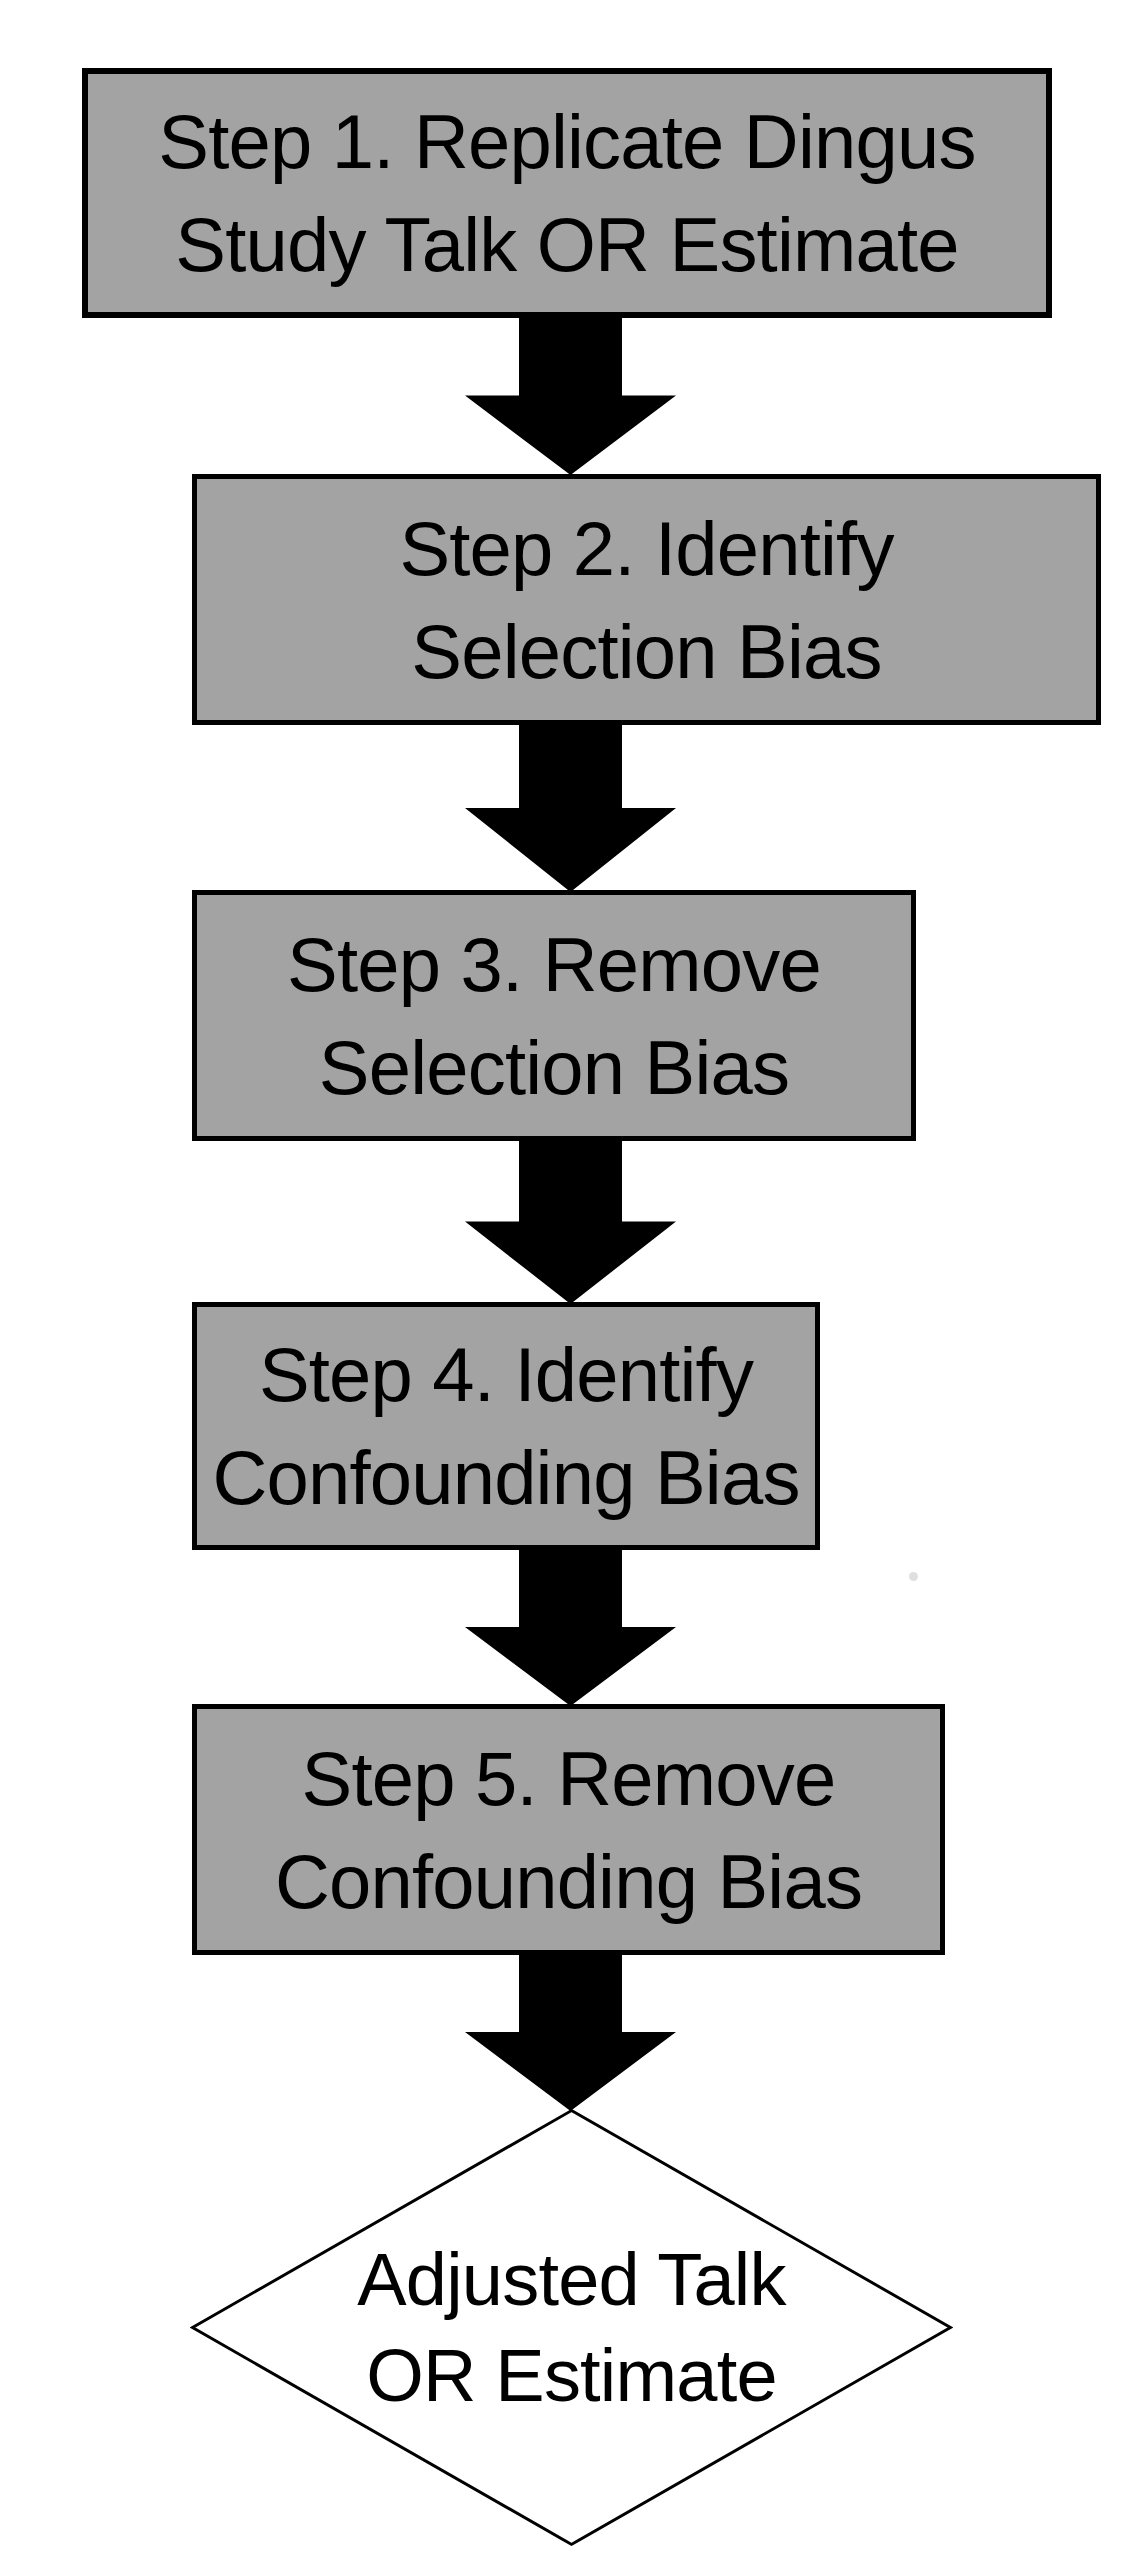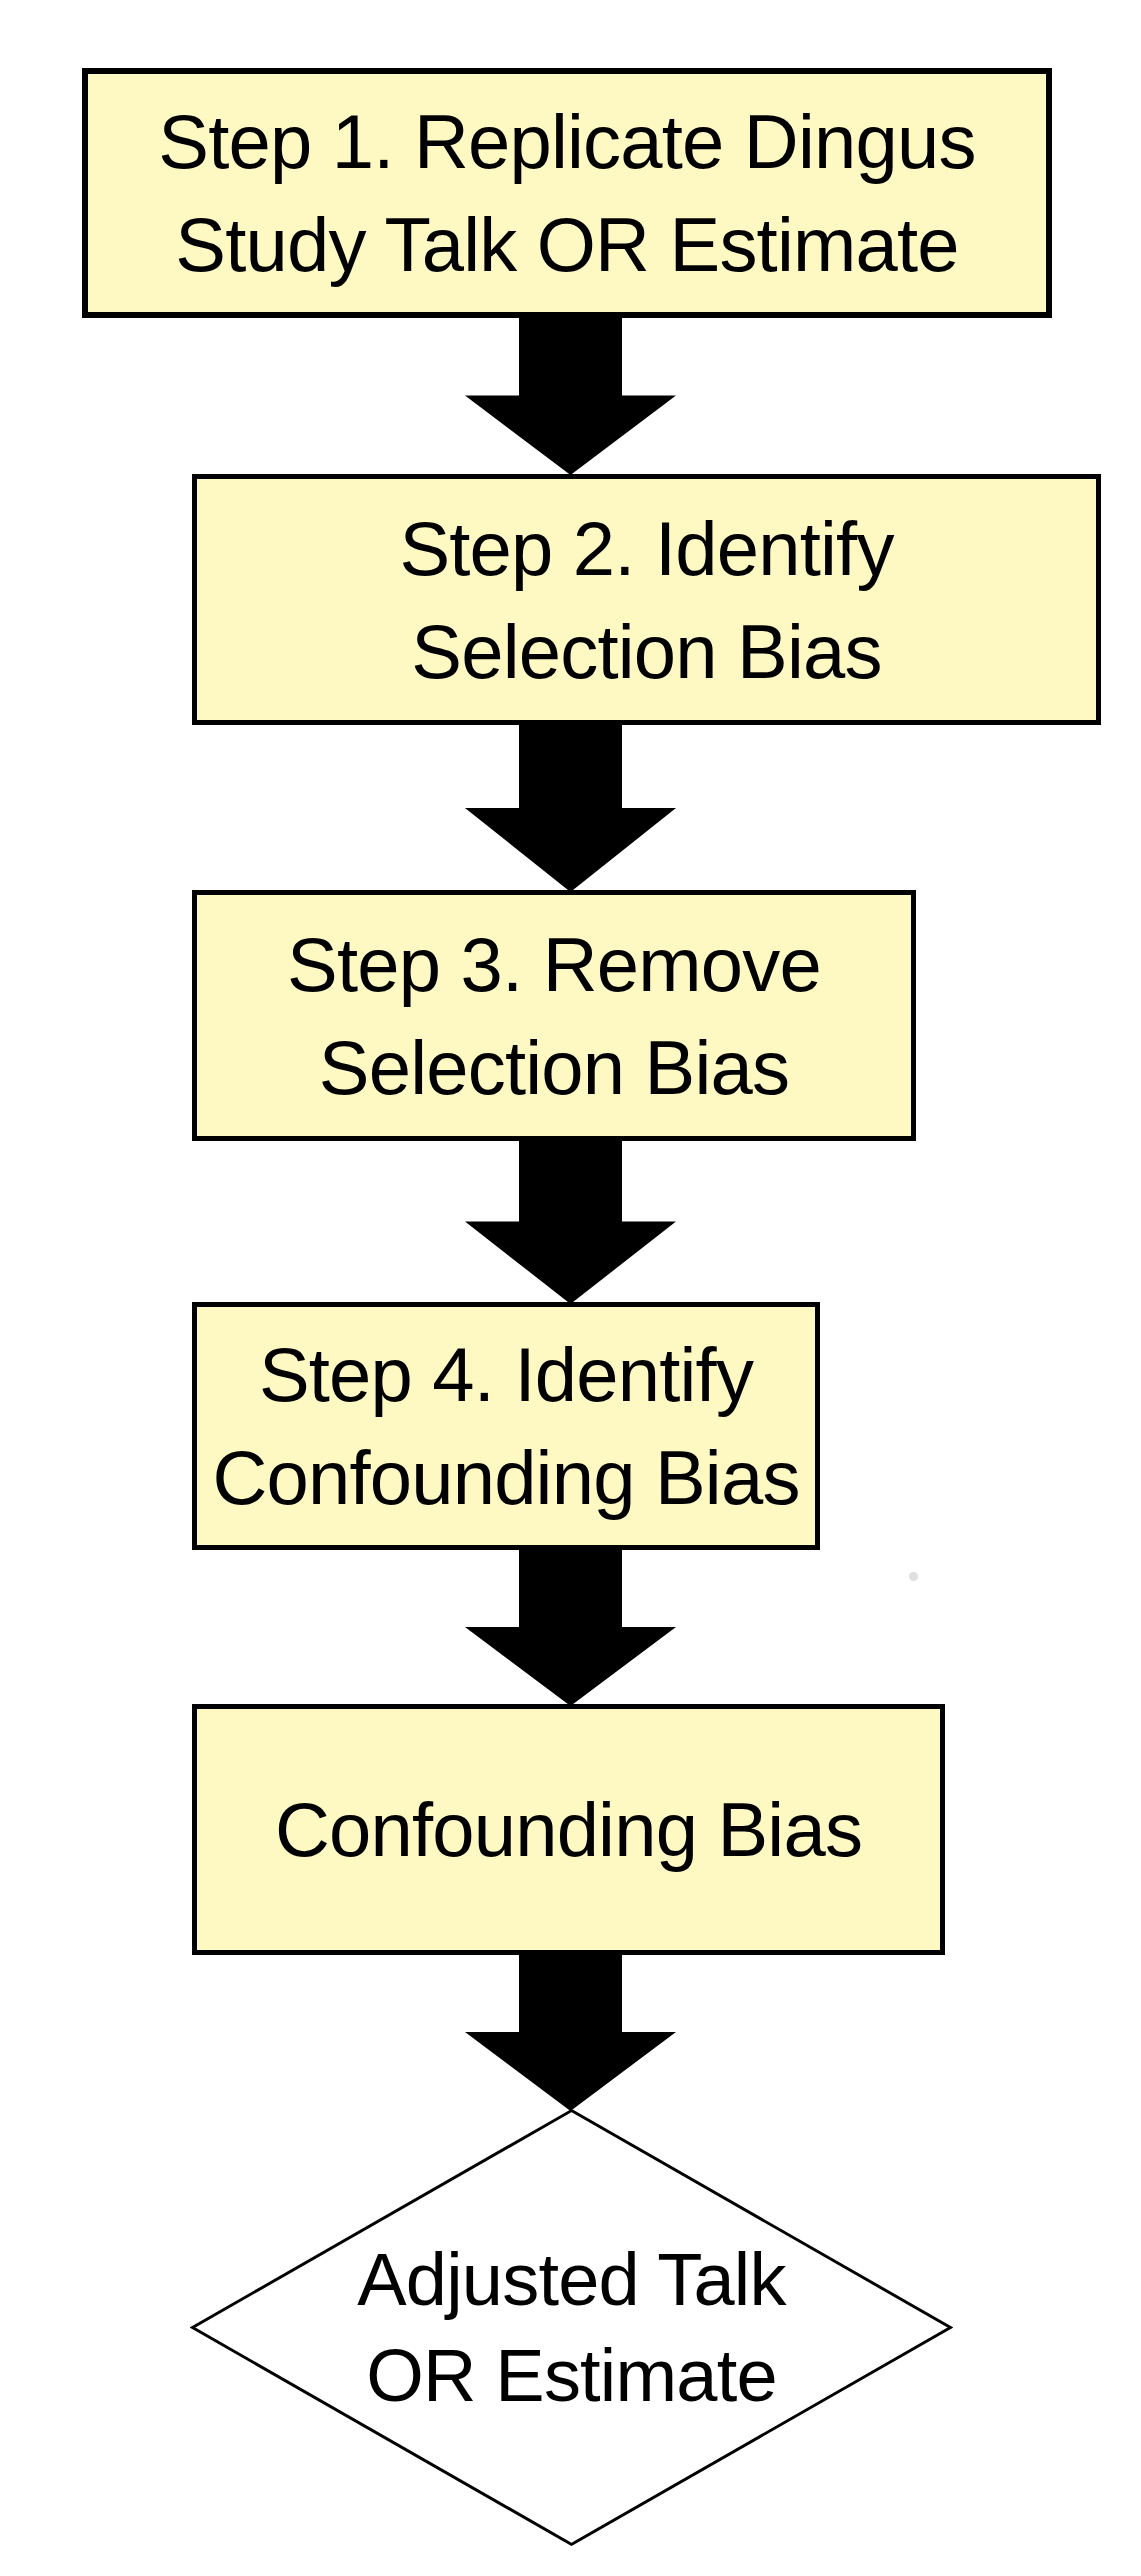--- a/index.html
+++ b/index.html
@@ -7,21 +7,21 @@
   .canvas {
     position: relative;
     width: 1142px;
     height: 2576px;
     background: #ffffff;
     overflow: hidden;
   }
   .flow-box {
     position: absolute;
     box-sizing: border-box;
-    background: #fef9c3;
+    background: #a3a3a3;
     border: 5.9px solid #000000;
     display: flex;
     flex-direction: column;
     align-items: center;
     justify-content: center;
     color: #000000;
     font-size: 76px;
     line-height: 103px;
     letter-spacing: -0.8px;
   }
@@ -106,20 +106,21 @@
   <div class="flow-box box-4">
     <div>Step 4. Identify</div>
     <div>Confounding Bias</div>
   </div>
 
   <div class="artifact-dot"></div>
 
   <div class="down-arrow arrow-4"></div>
 
   <div class="flow-box box-5">
+    <div>Step 5. Remove</div>
     <div>Confounding Bias</div>
   </div>
 
   <div class="down-arrow arrow-5"></div>
 
   <div class="diamond-wrap">
     <svg width="763" height="439" viewBox="0 0 904 520">
       <polygon points="452,3 901,260 452,517 3,260" fill="#ffffff" stroke="#000000" stroke-width="3.5"></polygon>
     </svg>
     <div class="diamond-text">

